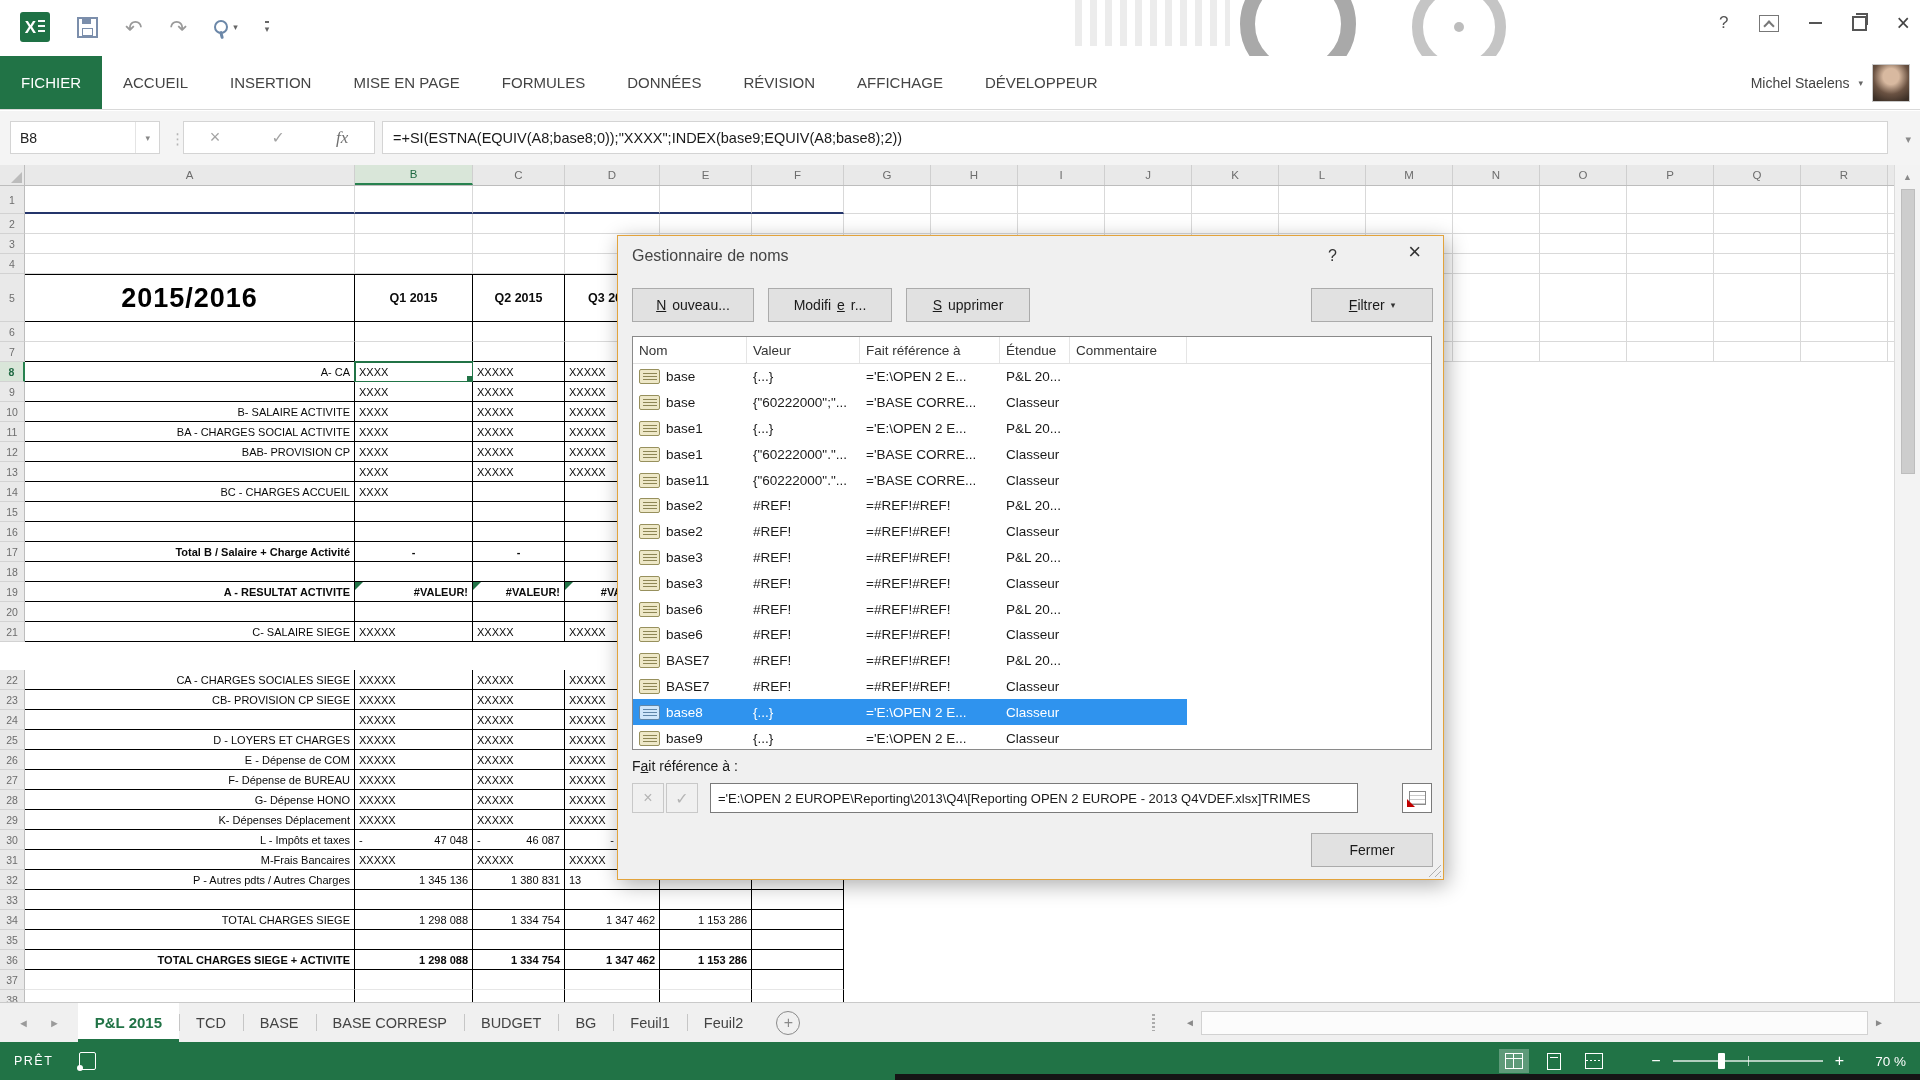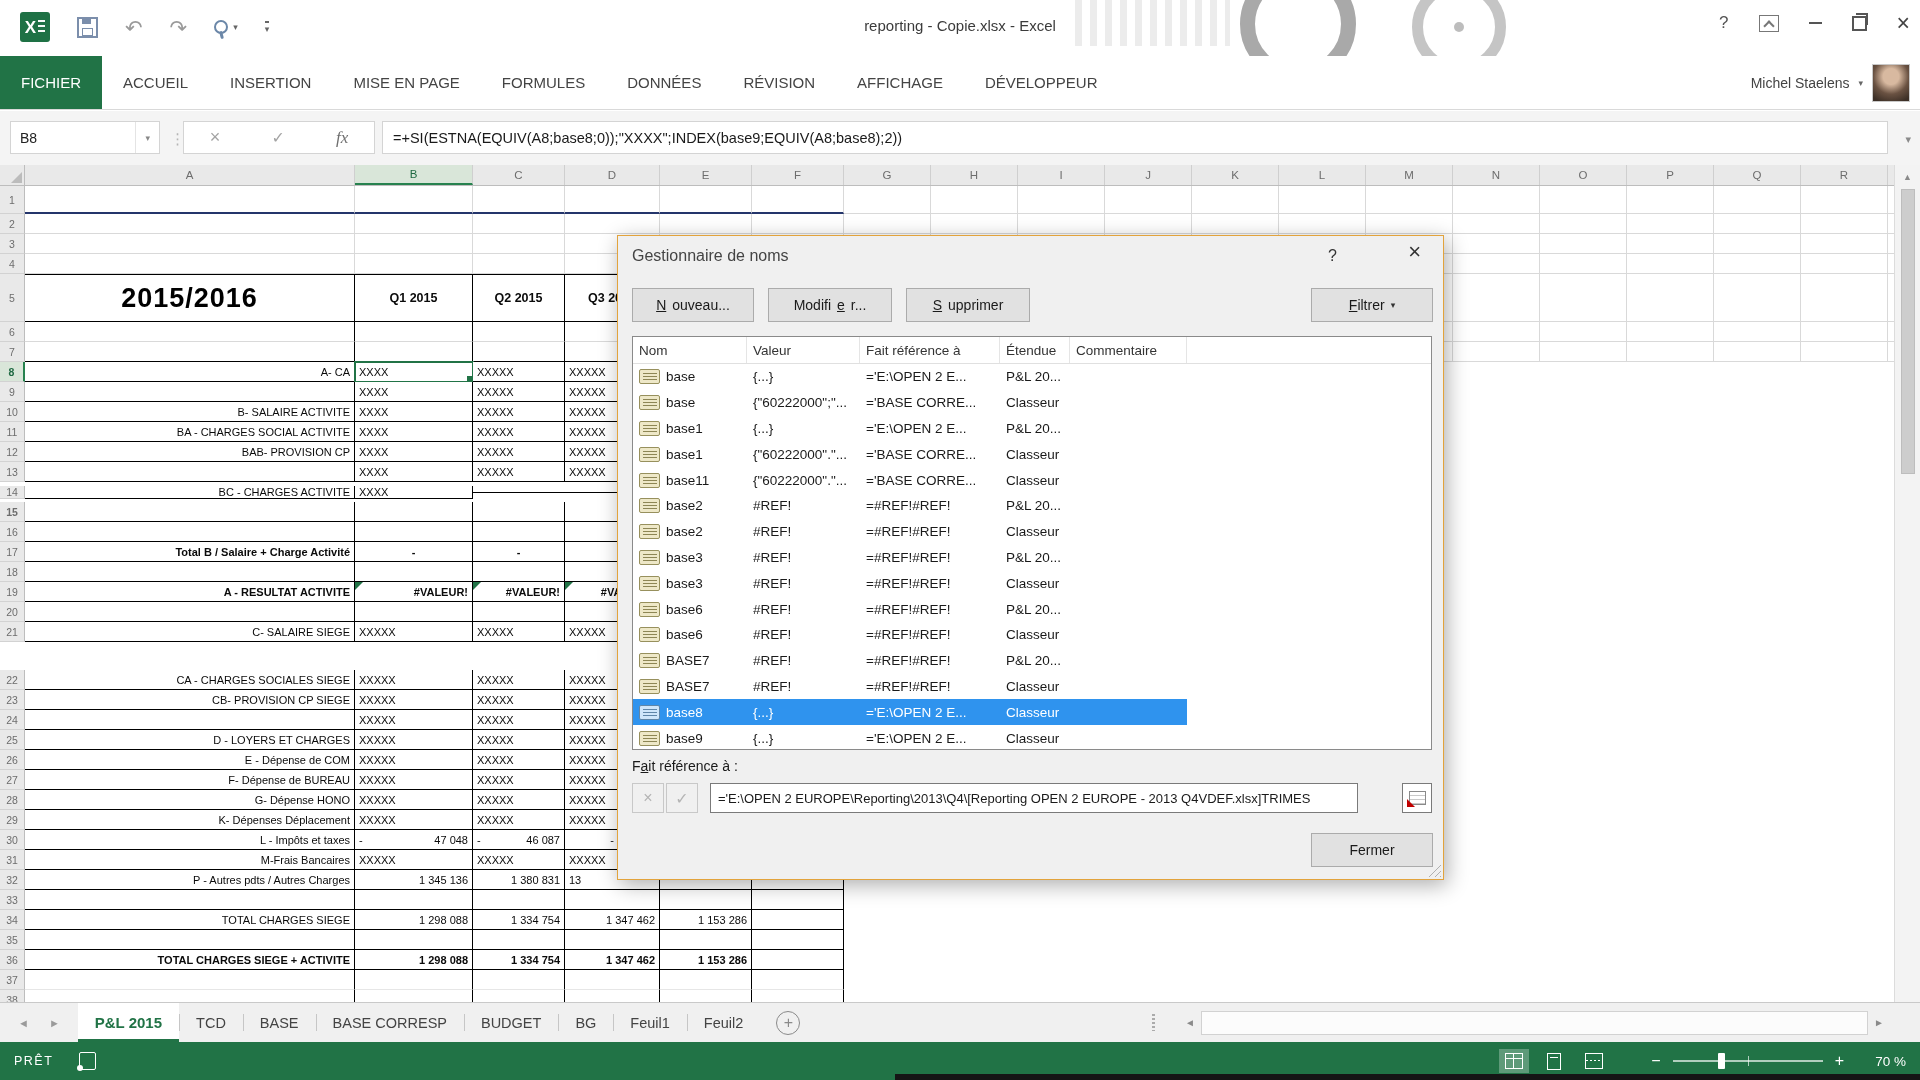--- a/index.html
+++ b/index.html
@@ -208,21 +208,20 @@
         </div>
       <div class="i-floppy"></div>
       <div class="i-undo">↶</div>
       <div class="i-redo">↷</div>
       <div class="touch">
           <span class="hand"></span>
           <span class="dd-small">▾</span>
         </div>
       <div class="qdd">▾</div>
     </div>
-    <div class="wtitle">reporting - Copie.xlsx - Excel</div>
     <div class="wctrl">
       <span class="w-help">?</span>
       <span class="rtoggle"></span>
       <span class="w-min"></span>
       <span class="w-restore"></span>
       <span class="w-close">×</span>
     </div>
   </div>
 
   <div class="rtabs">
@@ -455,35 +454,35 @@
         <div class="c c-c al">
           <span>XXXXX</span>
         </div>
         <div class="c c-d al">
           <span>XXXXX</span>
         </div>
         <div class="c c-e"></div>
         <div class="c c-f"></div>
         <div class="rest"></div>
       </div>
-      <div class="grow tbl" style="height: 20px; align-items: center;">
+      <div class="grow tbl" style="height: 20px;">
         <div class="rowhdr">14</div>
         <div class="c c-a ar">
-          <span>BC - CHARGES ACTIVITE</span>
+          <span>BC - CHARGES ACCUEIL</span>
         </div>
         <div class="c c-b al">
           <span>XXXX</span>
         </div>
         <div class="c c-c"></div>
         <div class="c c-d"></div>
         <div class="c c-e"></div>
         <div class="c c-f"></div>
         <div class="rest"></div>
       </div>
-      <div class="grow tbl" style="height: 20px; font-weight: bold;">
+      <div class="grow tbl" style="height: 20px;">
         <div class="rowhdr">15</div>
         <div class="c c-a"></div>
         <div class="c c-b"></div>
         <div class="c c-c"></div>
         <div class="c c-d"></div>
         <div class="c c-e"></div>
         <div class="c c-f"></div>
         <div class="rest"></div>
       </div>
       <div class="grow tbl" style="height: 20px;">

